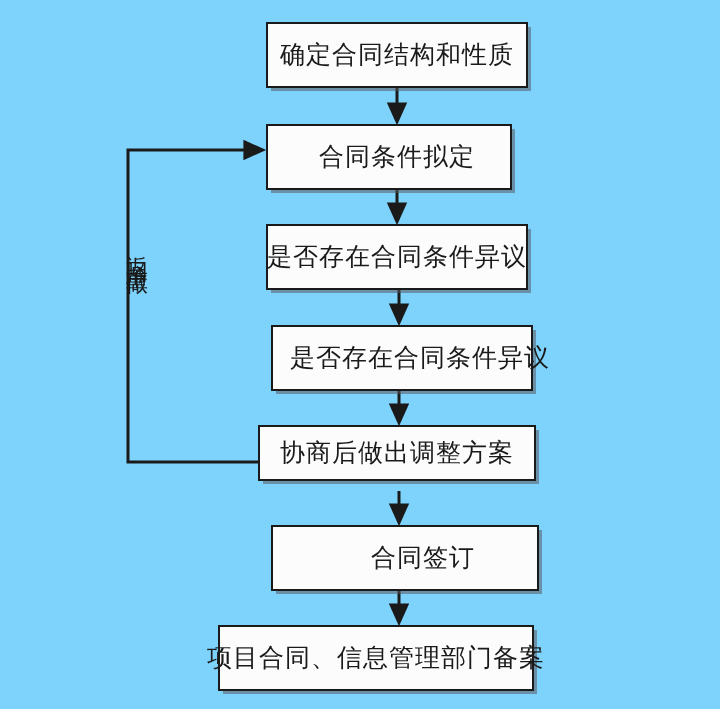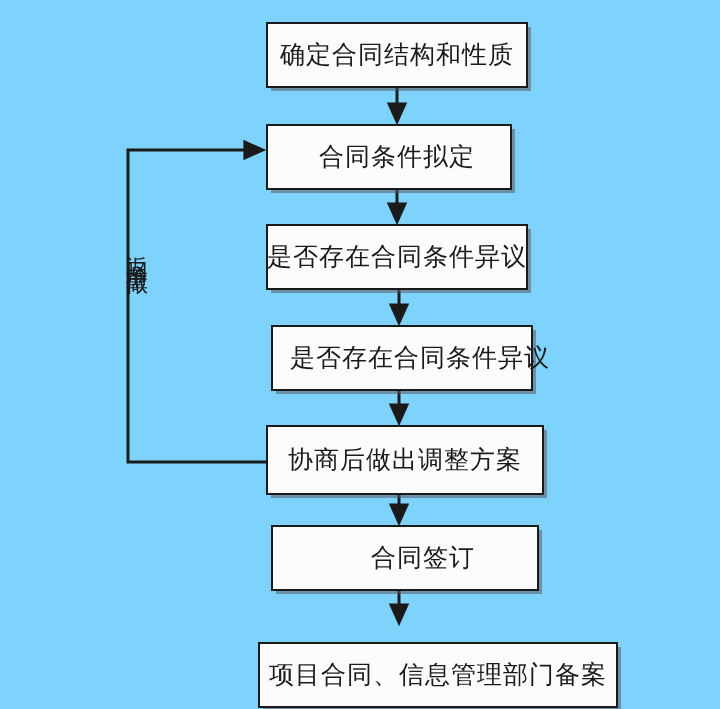--- a/index.html
+++ b/index.html
@@ -98,27 +98,27 @@
   </div>
 
   <div class="node" style="left:266px; top:224px; width:262px; height:66px;">
     <span class="node-label">是否存在合同条件异议</span>
   </div>
 
   <div class="node" style="left:271px; top:325px; width:262px; height:66px;padding-left:36px;">
     <span class="node-label">是否存在合同条件异议</span>
   </div>
 
-  <div class="node" style="left:266px; top:425px; width:278px; height:70px;">
+  <div class="node" style="left:258px; top:425px; width:278px; height:56px;">
     <span class="node-label">协商后做出调整方案</span>
   </div>
 
   <div class="node" style="left:271px; top:525px; width:268px; height:66px;padding-left:36px;">
     <span class="node-label">合同签订</span>
   </div>
 
-  <div class="node node-wide" style="left:218px; top:642px; width:360px; height:66px;margin-left:40px;">
+  <div class="node node-wide" style="left:218px; top:625px; width:316px; height:66px;">
     <span class="node-label">项目合同、信息管理部门备案</span>
   </div>
 
   <div class="loop-caption" style="left:126px; top:238px;">返回重做</div>
 
 </div>
 
 </body></html>

